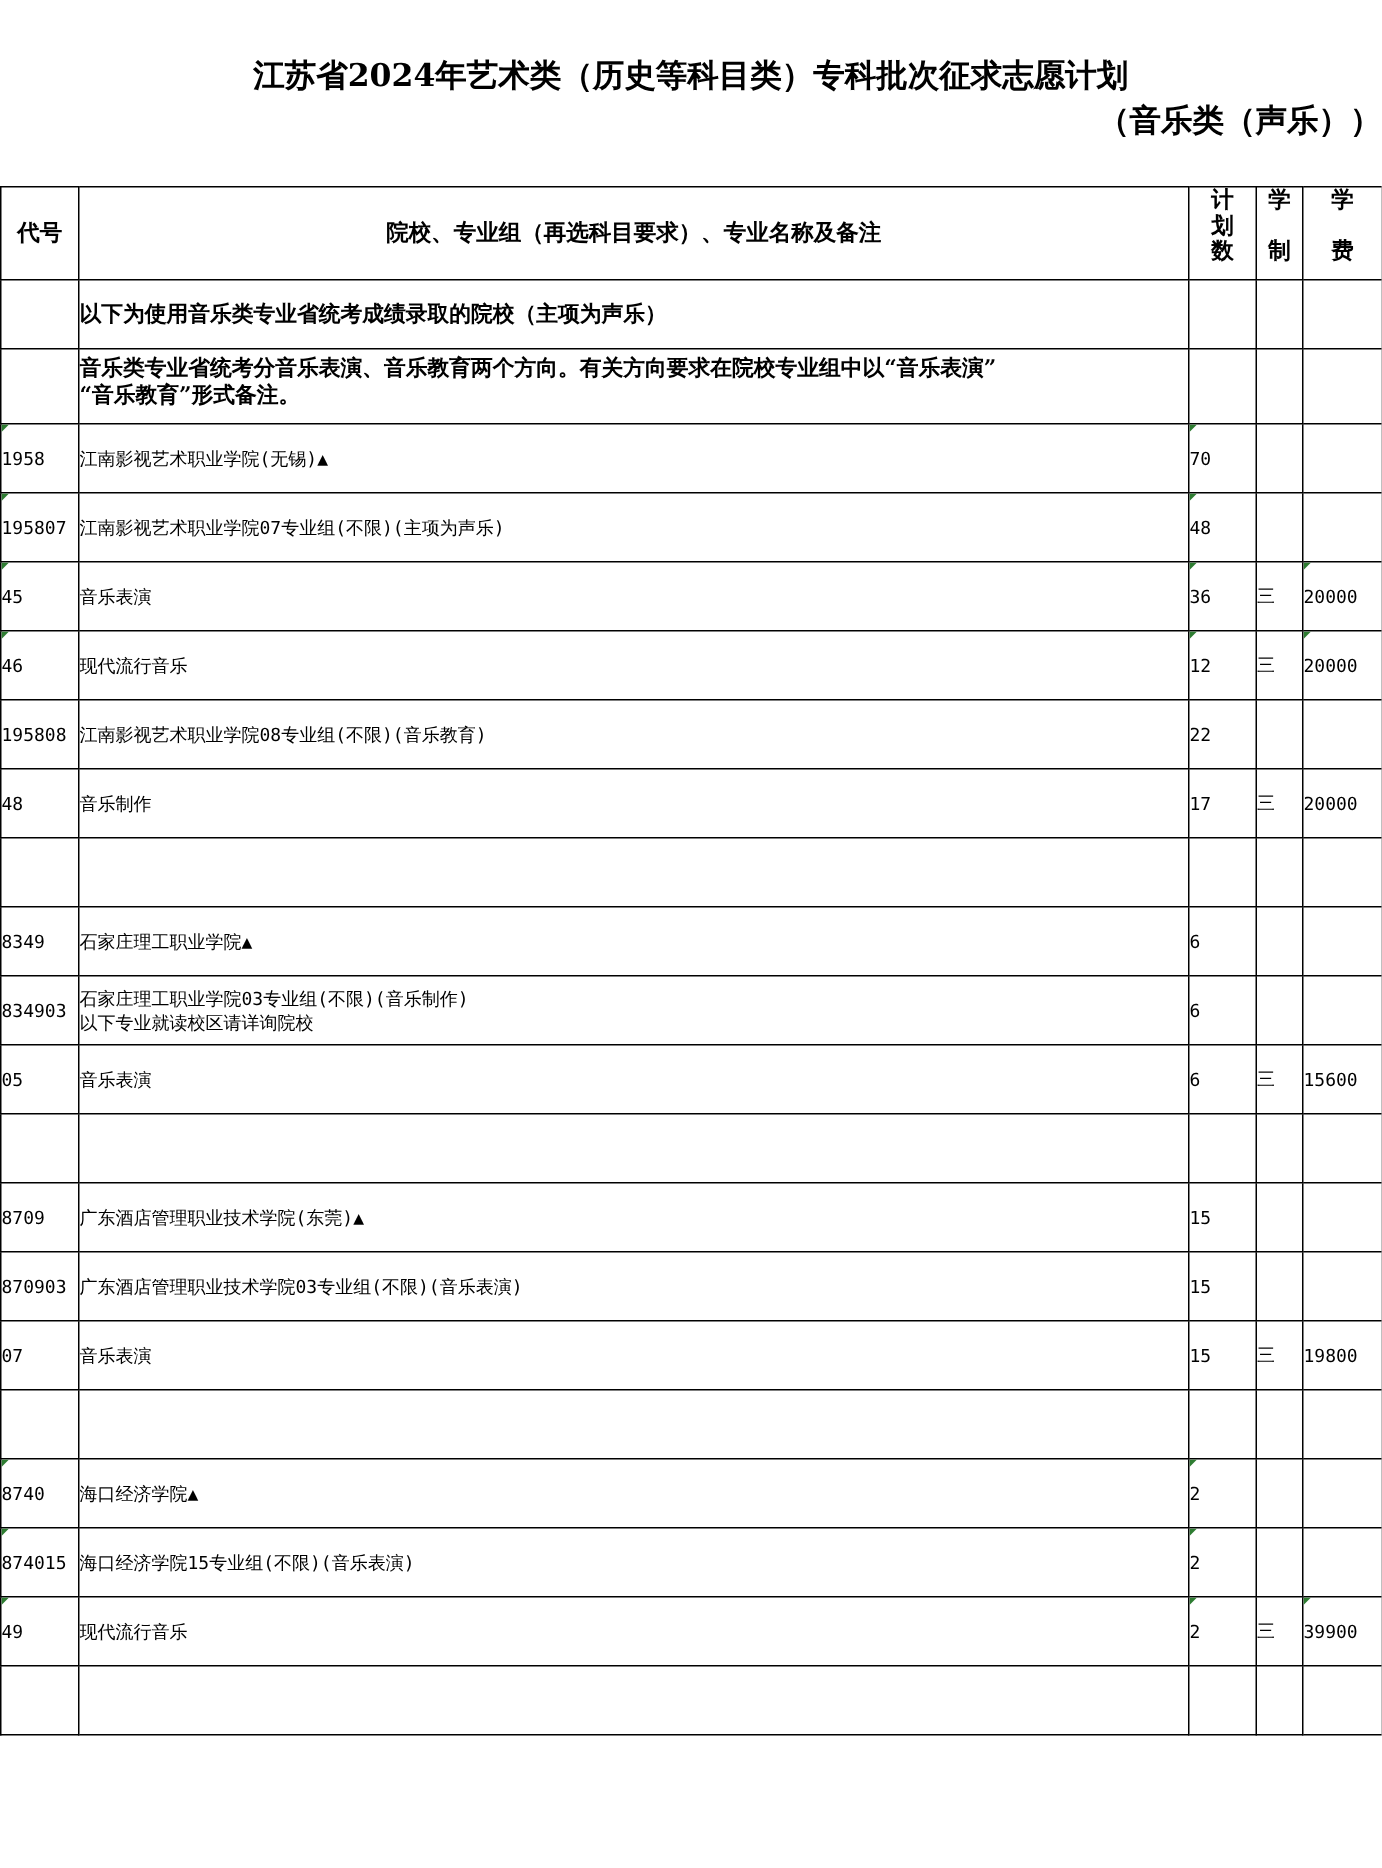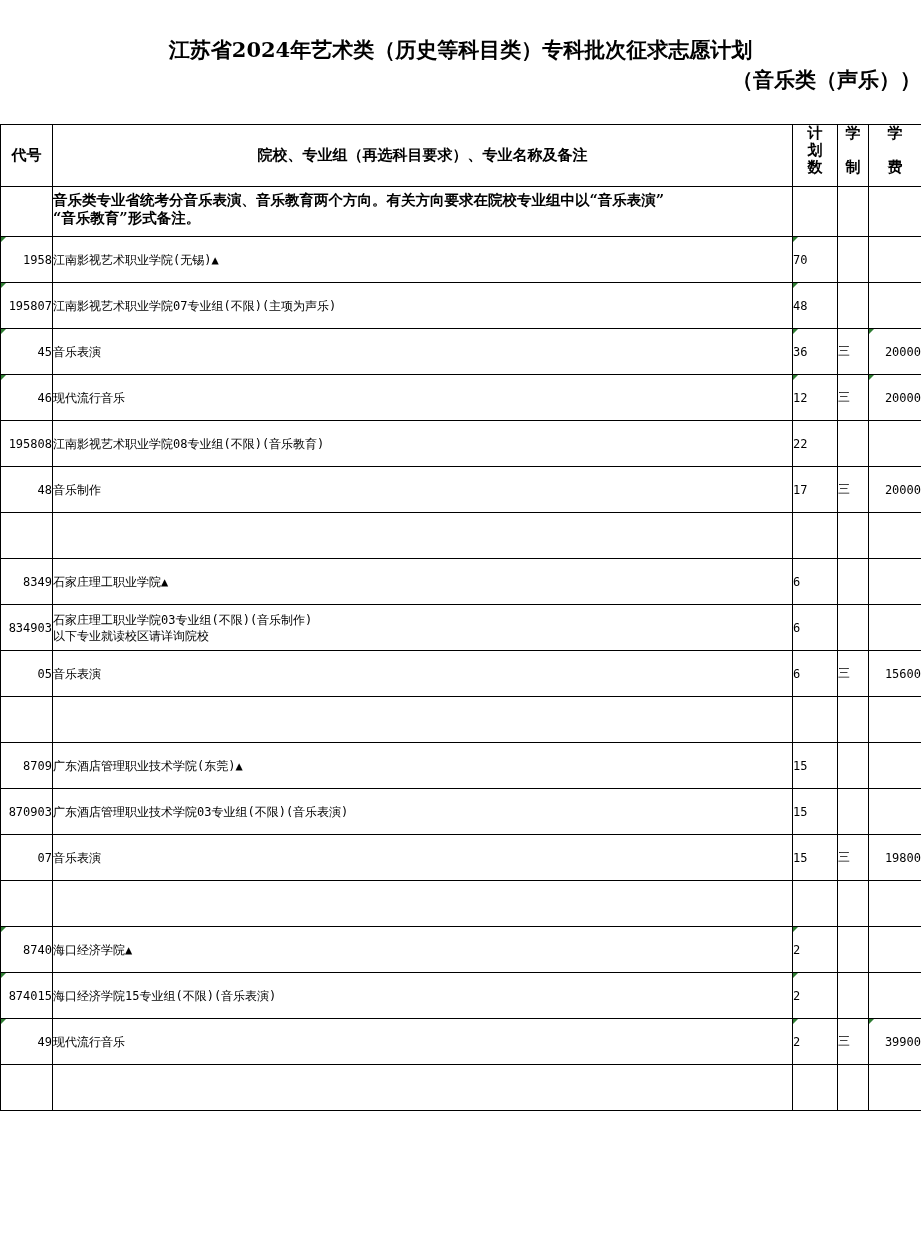--- a/index.html
+++ b/index.html
@@ -12,24 +12,24 @@
   col.c-code { width: 52px; }
   col.c-name { width: 740px; }
   col.c-plan { width: 45px; }
   col.c-years { width: 31px; }
   col.c-fee { width: 53px; }
   tr.head th { height: 61px; font-weight: bold; font-size: 15px; font-family: "DejaVu Sans", sans-serif; }
   th.vert { vertical-align: top; line-height: 17px; padding-top: 2px; }
   th.vert span { display: block; text-align: center; }
   th.vert.years span.b, th.vert.fee span.b { margin-top: 17px; }
   tr.row td { height: 45px; font-size: 12px; font-family: "DejaVu Sans Mono", monospace; }
-  td.code { text-align: right; font-size: 11px; }
+  td.code { text-align: left; font-size: 11px; }
   td.name { text-align: left; padding-left: 3px; font-family: "DejaVu Sans", sans-serif; font-size: 12px; line-height: 16px; }
   td.num { text-align: left; font-size: 11px; }
-  td.fee { text-align: right; padding-right: 6px; font-size: 11px; }
+  td.fee { padding-right: 6px; font-size: 11px; }
   tr.note td.name { font-weight: bold; font-size: 14.5px; line-height: 18px; vertical-align: top; padding-top: 4px; font-family: "DejaVu Serif", serif; }
   tr.note.single td.name { vertical-align: middle; padding-top: 0; }
   .mark { position: absolute; left: 0; top: 0; width: 0; height: 0; border-top: 5px solid #2e7d32; border-right: 5px solid transparent; }
 </style>
 </head>
 <body>
 
 <div class="title t1">江苏省2024年艺术类（历史等科目类）专科批次征求志愿计划</div>
 <div class="title t2">（音乐类（声乐））</div>
 
@@ -54,20 +54,29 @@
       <span>学</span>
       <span class="b">制</span>
     </th>
     <th class="vert fee">
       <span>学</span>
       <span class="b">费</span>
     </th>
   </tr>
   </tbody>
     <tbody id="notes-body">
+      <tr class="row note single">
+        <td class="code"></td>
+        <td class="name">
+          <div>以下为使用音乐类专业省统考成绩录取的院校（主项为声乐）</div>
+        </td>
+        <td></td>
+        <td></td>
+        <td></td>
+      </tr>
       <tr class="row note">
         <td class="code"></td>
         <td class="name">
           <div>音乐类专业省统考分音乐表演、音乐教育两个方向。有关方向要求在院校专业组中以“音乐表演”</div>
           <div>“音乐教育”形式备注。</div>
         </td>
         <td></td>
         <td></td>
         <td></td>
       </tr>

